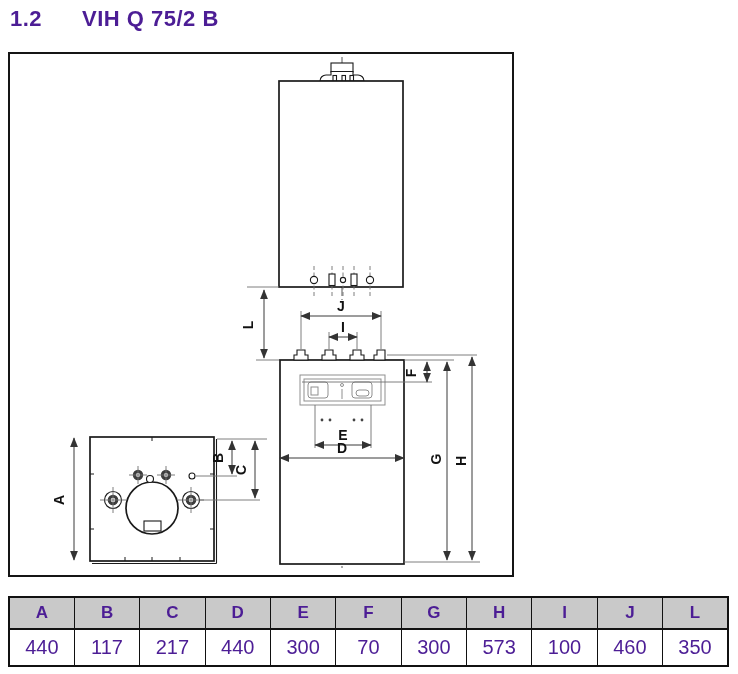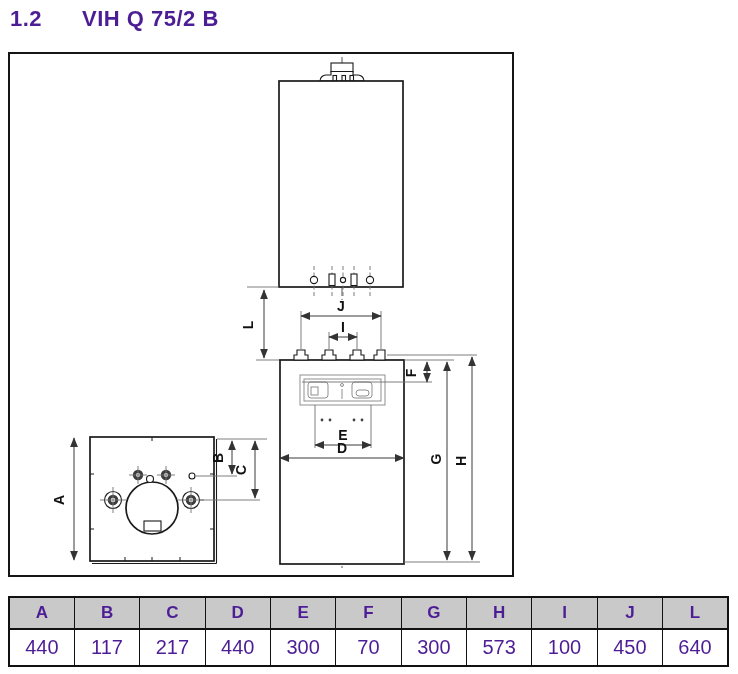--- a/index.html
+++ b/index.html
@@ -241,19 +241,19 @@
     <tr>
       <td>440</td>
       <td>117</td>
       <td>217</td>
       <td>440</td>
       <td>300</td>
       <td>70</td>
       <td>300</td>
       <td>573</td>
       <td>100</td>
-      <td>450</td>
-      <td>640</td>
+      <td>460</td>
+      <td>350</td>
     </tr>
   </tbody>
     </table>
 
 </div>
 
 </body></html>

